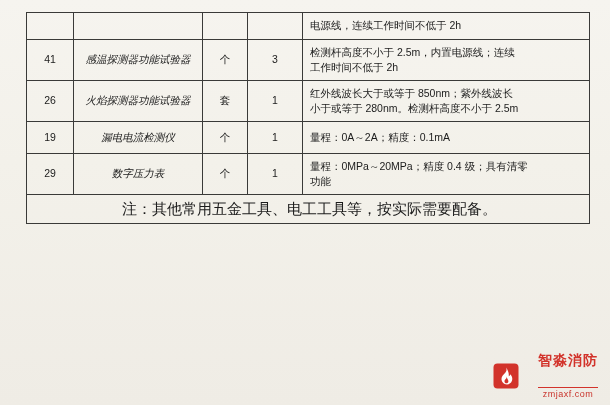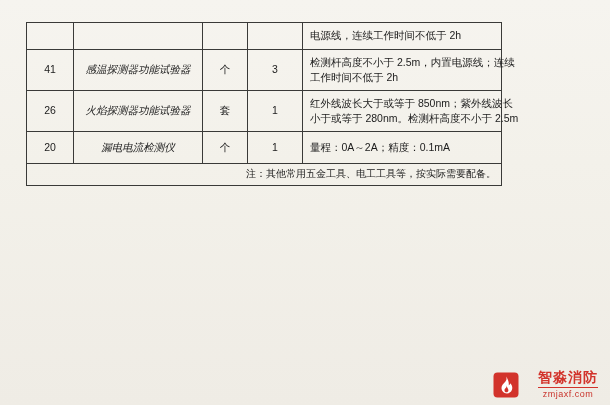--- a/index.html
+++ b/index.html
@@ -25,22 +25,22 @@
   #page::before {
     content: "";
     position: absolute;
     inset: 0;
     background: linear-gradient(180deg, #f6f4ef 0%, #f3f1ea 40%, #efece5 100%);
     pointer-events: none;
   }
   table {
     position: absolute;
     left: 26px;
-    top: 22px;
-    width: 476px;
+    top: 12px;
+    width: 564px;
     border-collapse: collapse;
     table-layout: fixed;
     background: transparent;
   }
   td {
     border: 1px solid #3a3a38;
     font-size: 10.5px;
     color: #1b1b1b;
     line-height: 1.45;
     padding: 3px 5px;
@@ -69,23 +69,23 @@
     padding-left: 7px;
   }
   .spec-line {
     display: block;
     white-space: nowrap;
   }
   .name-line {
     display: block;
   }
   .note-row td {
-    text-align: right;
+    text-align: center;
     padding-left: 8px;
-    font-size: 10px;
+    font-size: 15px;
   }
   .row-tall td { height: 34px; }
   .row-mid td { height: 25px; }
   .row-top td { height: 20px; }
 
   
   #watermark {
     position: absolute;
     right: 12px;
     bottom: 6px;
@@ -107,21 +107,21 @@
   #wm-title {
     font-size: 14px;
     font-weight: bold;
     color: #d2332b;
     letter-spacing: 1px;
   }
   #wm-sub {
     font-size: 9px;
     color: #c9342c;
     letter-spacing: 0.5px;
-    margin-top: 3px;
+    margin-top: 20px;
     border-top: 1px solid #d2332b;
     padding-top: 2px;
     text-align: center;
   }
 </style>
 </head>
 <body>
 
 <div id="page">
 
@@ -159,32 +159,44 @@
         </td>
         <td class="c-unit">套</td>
         <td class="c-qty">1</td>
         <td class="c-spec">
           <span class="spec-line">红外线波长大于或等于 850nm；紫外线波长</span>
           <span class="spec-line">小于或等于 280nm。检测杆高度不小于 2.5m</span>
         </td>
       </tr>
 
       <tr class="row-mid">
-        <td class="c-no">20</td>
+        <td class="c-no">19</td>
         <td class="c-name">
           <span class="name-line">漏电电流检测仪</span>
         </td>
         <td class="c-unit">个</td>
         <td class="c-qty">1</td>
         <td class="c-spec">
           <span class="spec-line">量程：0A～2A；精度：0.1mA</span>
         </td>
       </tr>
 
 
+      <tr class="row-tall">
+        <td class="c-no">29</td>
+        <td class="c-name">
+          <span class="name-line">数字压力表</span>
+        </td>
+        <td class="c-unit">个</td>
+        <td class="c-qty">1</td>
+        <td class="c-spec">
+          <span class="spec-line">量程：0MPa～20MPa；精度 0.4 级；具有清零</span>
+          <span class="spec-line">功能</span>
+        </td>
+      </tr>
 
 
       <tr class="note-row">
         <td colspan="5">注：其他常用五金工具、电工工具等，按实际需要配备。</td>
       </tr>
 
     </tbody>
   </table>
 
   <div id="watermark">

